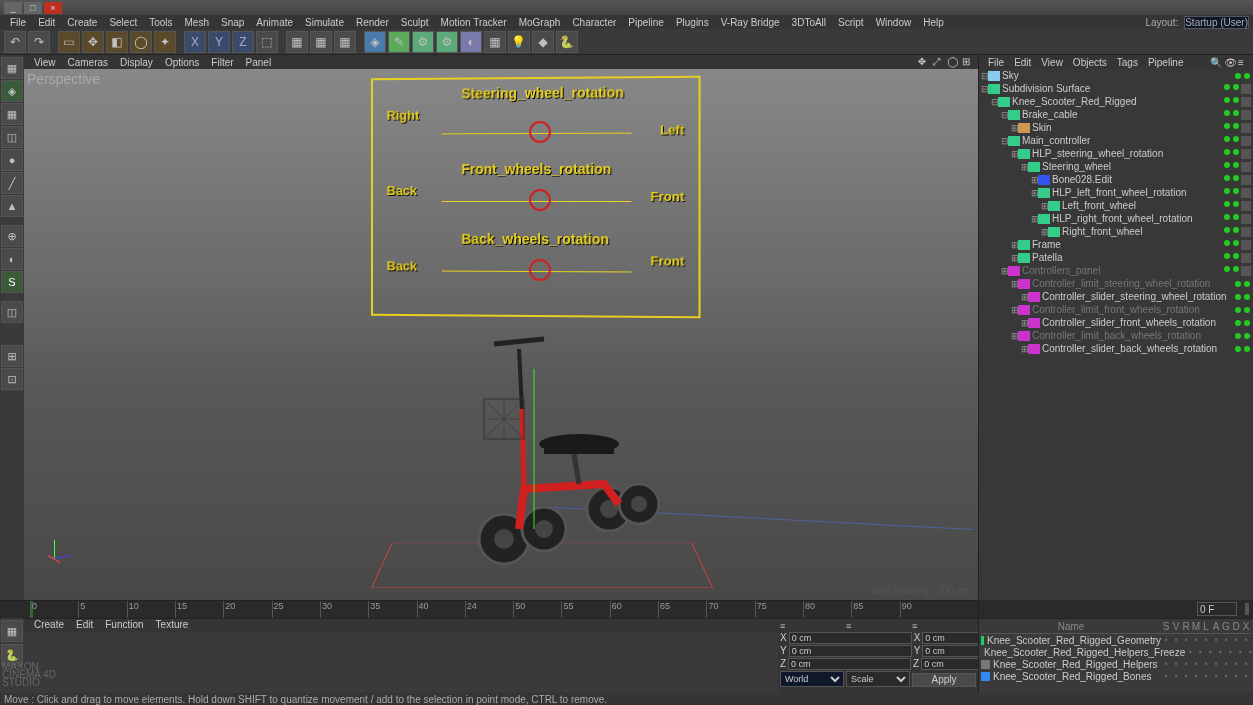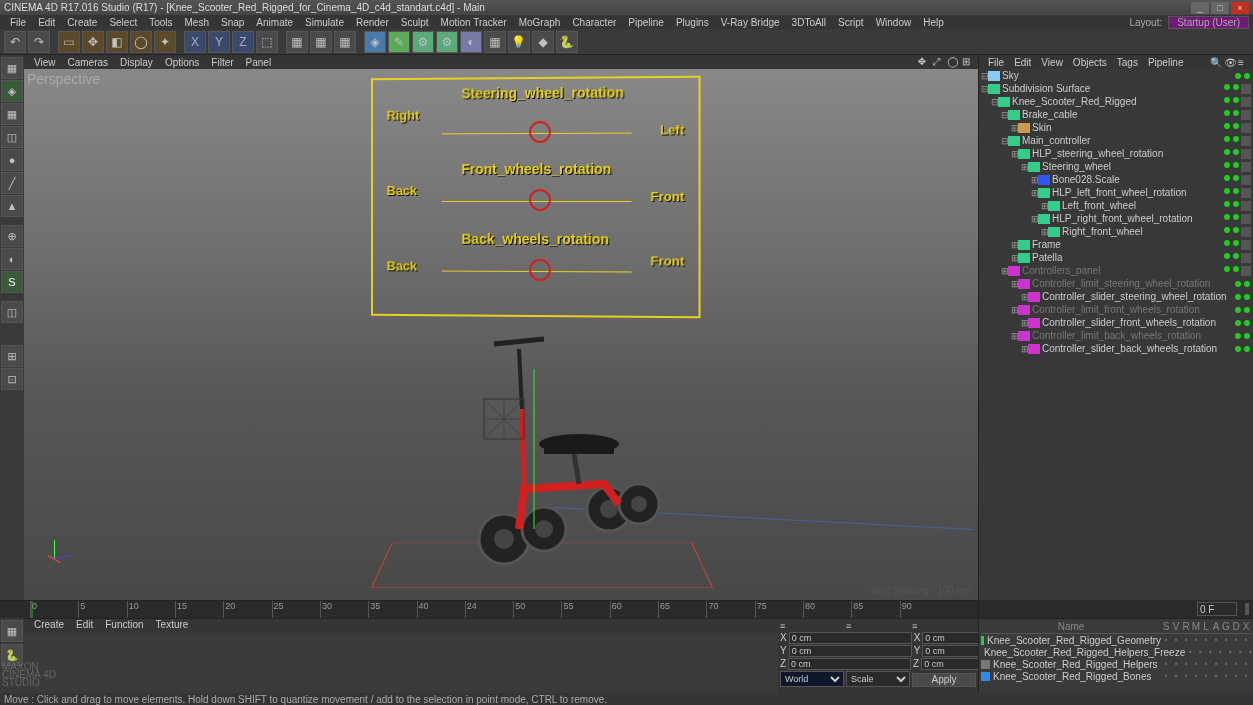--- a/index.html
+++ b/index.html
@@ -129,21 +129,20 @@
 
 
 .tlrow2 { display:flex; height:18px;}
 .tlrow2 .tlmain { flex:1;}
 .tlrow2 .tlright { width:275px; background:#353535; border-left:1px solid #222;}
 </style>
 </head>
 <body>
 
 <div class="titlebar">
-  <span class="title">CINEMA 4D R17.016 Studio (R17) - [Knee_Scooter_Red_Rigged_for_Cinema_4D_c4d_standart.c4d] - Main</span>
   <div class="winbtns">
     <div class="winbtn">_</div>
     <div class="winbtn">□</div>
     <div class="winbtn close">×</div>
   </div>
 </div>
 
 <div class="menubar">
   <span>File</span>
   <span>Edit</span>
@@ -161,21 +160,21 @@
   <span>Character</span>
   <span>Pipeline</span>
   <span>Plugins</span>
   <span>V-Ray Bridge</span>
   <span>3DToAll</span>
   <span>Script</span>
   <span>Window</span>
   <span>Help</span>
   <span class="spacer"></span>
   <span class="layout">Layout:</span>
-  <span class="layout" style="background:#701a75;border:1px solid #555;padding:0 8px;">Startup (User)</span>
+  <span class="layout" style="background:#0f172a;border:1px solid #555;padding:0 0;">Startup (User)</span>
 </div>
 
 <div class="toolbar">
   <div class="tbtn">↶</div>
   <div class="tbtn">↷</div>
   <div class="tsep"></div>
   <div class="tbtn orange">▭</div>
   <div class="tbtn orange">✥</div>
   <div class="tbtn orange">◧</div>
   <div class="tbtn orange">◯</div>
@@ -407,21 +406,21 @@
           <span class="tags">
             <span class="dot" style="background: rgb(34, 204, 34);"></span>
             <span class="dot" style="background: rgb(34, 204, 34);"></span>
             <span class="tag" style="background: rgb(85, 85, 85);"></span>
           </span>
         </div>
         <div class="trow">
           <span class="indent" style="width: 50px;"></span>
           <span class="exp">⊞</span>
           <span class="ico" style="background: rgb(51, 85, 238);"></span>
-          <span class="name">Bone028.Scale</span>
+          <span class="name">Bone028.Edit</span>
           <span class="tags">
             <span class="dot" style="background: rgb(34, 204, 34);"></span>
             <span class="dot" style="background: rgb(34, 204, 34);"></span>
             <span class="tag" style="background: rgb(85, 85, 85);"></span>
           </span>
         </div>
         <div class="trow">
           <span class="indent" style="width: 50px;"></span>
           <span class="exp">⊞</span>
           <span class="ico" style="background: rgb(51, 204, 136);"></span>

